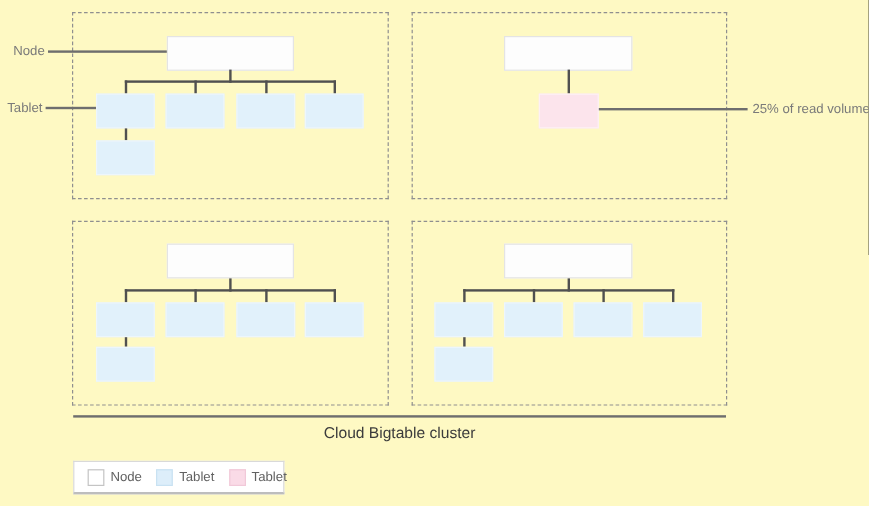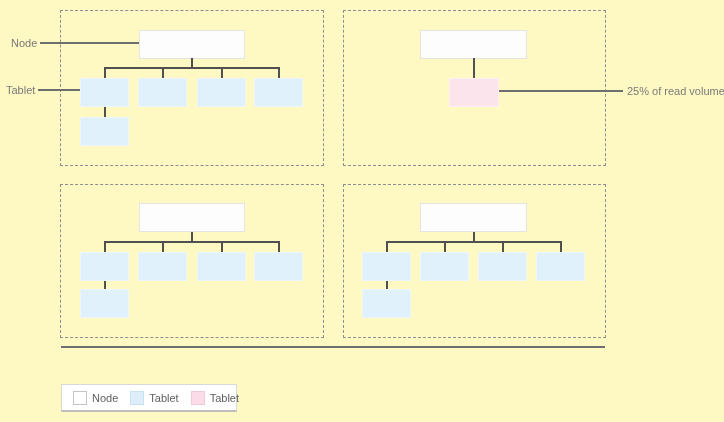--- a/index.html
+++ b/index.html
@@ -86,20 +86,21 @@
   <span class="lbl" style="left:11px;top:37px;">Node</span>
   <div class="leader" style="left:40px;top:42px;width:99px;"></div>
 
   <span class="lbl" style="left:6px;top:84px;">Tablet</span>
   <div class="leader" style="left:38px;top:89px;width:42px;"></div>
 
   <div class="leader" style="left:499px;top:90px;width:124px;"></div>
   <span class="lbl" style="left:627px;top:85px;">25% of read volume</span>
 
   <div class="divider" style="left:61px;top:346px;width:544px;"></div>
+  <div class="cluster-title">Cloud Bigtable cluster</div>
 
   <div class="legend">
     <div class="legend-item">
       <span class="sw node"></span>
       <span class="legend-label">Node</span>
     </div>
     <div class="legend-item">
       <span class="sw blue"></span>
       <span class="legend-label">Tablet</span>
     </div>

